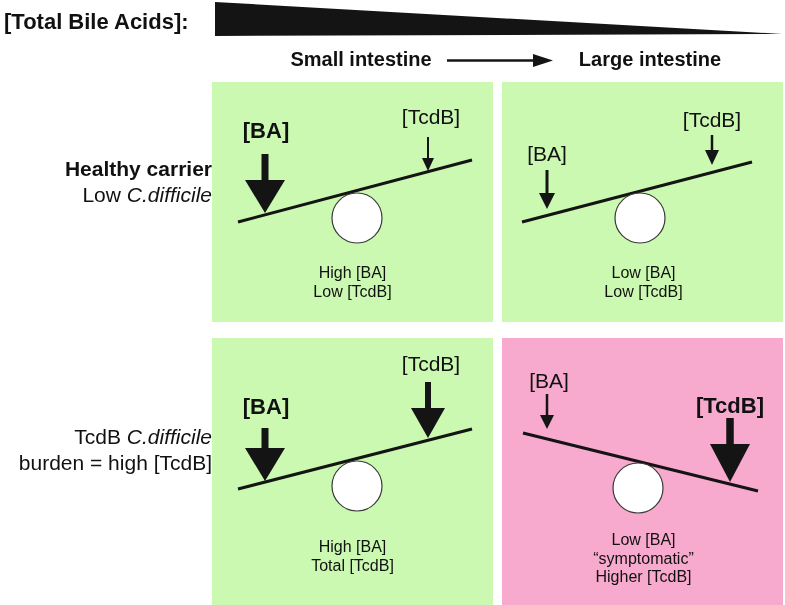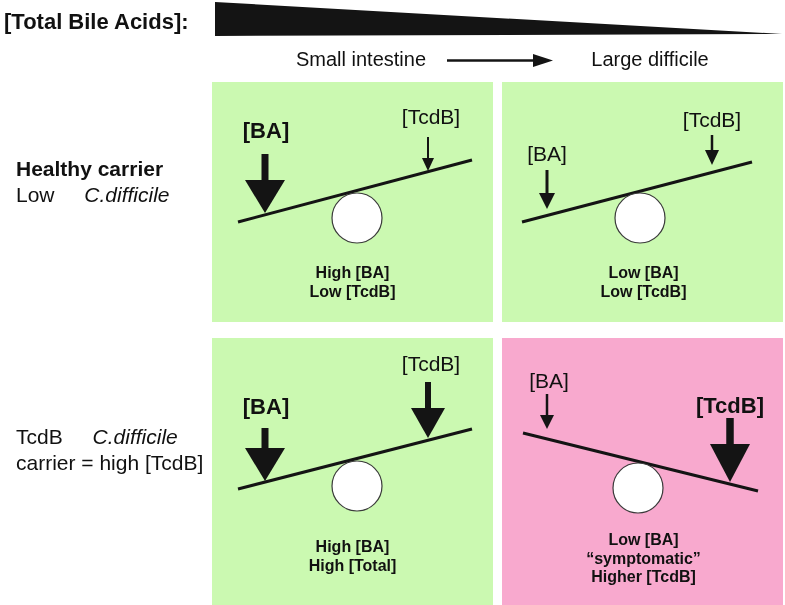--- a/index.html
+++ b/index.html
@@ -6,66 +6,66 @@
   .figure{
     position:relative;width:783px;height:605px;background:#ffffff;
     font-family:"Liberation Sans","DejaVu Sans",sans-serif;color:#111;
     overflow:hidden;
   }
   .abs{position:absolute;}
   .title{
     left:4px;top:9px;font-size:22px;font-weight:bold;letter-spacing:0px;
   }
   .col-header{
-    top:48px;font-size:20px;font-weight:normal;transform:translateX(-50%);white-space:nowrap;
+    top:48px;font-size:20px;font-weight:bold;transform:translateX(-50%);white-space:nowrap;
   }
   .col-small{left:361px;}
   .col-large{left:650px;}
   .row-label{
-    width:212px;text-align:left;font-size:21px;line-height:26px;white-space:nowrap;padding-left:16px;
+    width:212px;text-align:right;font-size:21px;line-height:26px;white-space:nowrap;
   }
   .row-label .l1{font-weight:bold;}
-  .row-label .ital{font-style:italic;margin-left:24px;}
+  .row-label .ital{font-style:italic;}
   .row1{top:156px;left:0;}
   .row2{top:424px;left:0;}
   .panel{position:absolute;}
   .panel svg{position:absolute;left:0;top:0;}
   .conc-label{
     position:absolute;transform:translateX(-50%);font-size:21px;white-space:nowrap;
   }
   .conc-bold{font-weight:bold;font-size:22px;}
   .caption{
     position:absolute;left:0;right:0;text-align:center;
-    font-size:16px;font-weight:bold;line-height:18.5px;white-space:nowrap;
+    font-size:16px;font-weight:normal;line-height:18.5px;white-space:nowrap;
   }
 </style>
 </head>
 <body>
 
 <div class="figure">
 
   <div class="abs title">[Total Bile Acids]:</div>
   <svg class="abs" style="left:214px;top:0px;" width="571" height="40" viewBox="0 0 571 40">
     <polygon points="1,2 568,34 1,36" fill="#141414"></polygon>
   </svg>
 
   <div class="abs col-header col-small">Small intestine</div>
   <svg class="abs" style="left:445px;top:52px;" width="112" height="17" viewBox="0 0 112 17">
     <line x1="2" y1="8.5" x2="90" y2="8.5" stroke="#141414" stroke-width="2.6"></line>
     <polygon points="88,2 88,15 108,8.5" fill="#141414"></polygon>
   </svg>
-  <div class="abs col-header col-large">Large difficile</div>
+  <div class="abs col-header col-large">Large intestine</div>
 
   <div class="abs row-label row1">
     <div class="l1">Healthy carrier</div>
     <div><span>Low </span><span class="ital">C.difficile</span></div>
   </div>
   <div class="abs row-label row2">
     <div><span>TcdB </span><span class="ital">C.difficile</span></div>
-    <div>carrier = high [TcdB]</div>
+    <div>burden = high [TcdB]</div>
   </div>
 
   <div class="panel" style="left: 212px; top: 82px; width: 281px; height: 240px; background: rgb(203, 249, 177);">
     <svg width="281" height="240" viewBox="0 0 281 240">
       <line x1="26" y1="140" x2="260" y2="78" stroke="#141414" stroke-width="3"></line>
       <circle cx="145" cy="136" r="25" fill="#ffffff" stroke="#3a3a3a" stroke-width="1.2"></circle>
       <g>
         <line x1="53" y1="72" x2="53" y2="100" stroke="#141414" stroke-width="7"></line>
         <polygon points="33,98 73,98 53,131" fill="#141414"></polygon>
       </g>
@@ -113,21 +113,21 @@
       </g>
       <g>
         <line x1="216" y1="44" x2="216" y2="72" stroke="#141414" stroke-width="6"></line>
         <polygon points="199,70 233,70 216,100" fill="#141414"></polygon>
       </g>
     </svg>
     <div class="conc-label conc-bold" style="left:54px;top:56px;">[BA]</div>
     <div class="conc-label" style="left:219px;top:14px;">[TcdB]</div>
     <div class="caption" style="top:200px;">
       <div>High [BA]</div>
-      <div>High [Total]</div>
+      <div>Total [TcdB]</div>
     </div>
   </div>
 
   <div class="panel" style="left: 502px; top: 338px; width: 283px; height: 267px; background: rgb(248, 169, 206);">
     <svg width="283" height="267" viewBox="0 0 283 267">
       <line x1="21" y1="95" x2="256" y2="153" stroke="#141414" stroke-width="3"></line>
       <circle cx="136" cy="150" r="25" fill="#ffffff" stroke="#3a3a3a" stroke-width="1.2"></circle>
       <g>
         <line x1="45" y1="56" x2="45" y2="79" stroke="#141414" stroke-width="2.5"></line>
         <polygon points="38,77 52,77 45,91" fill="#141414"></polygon>

